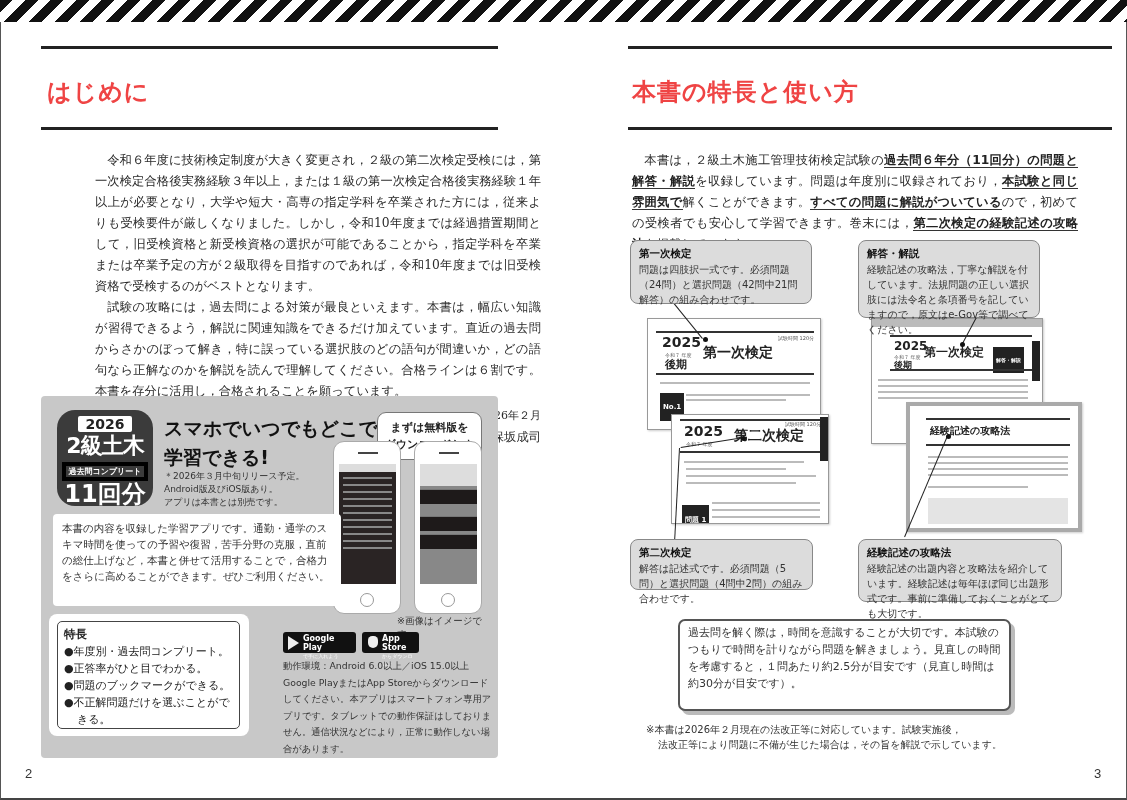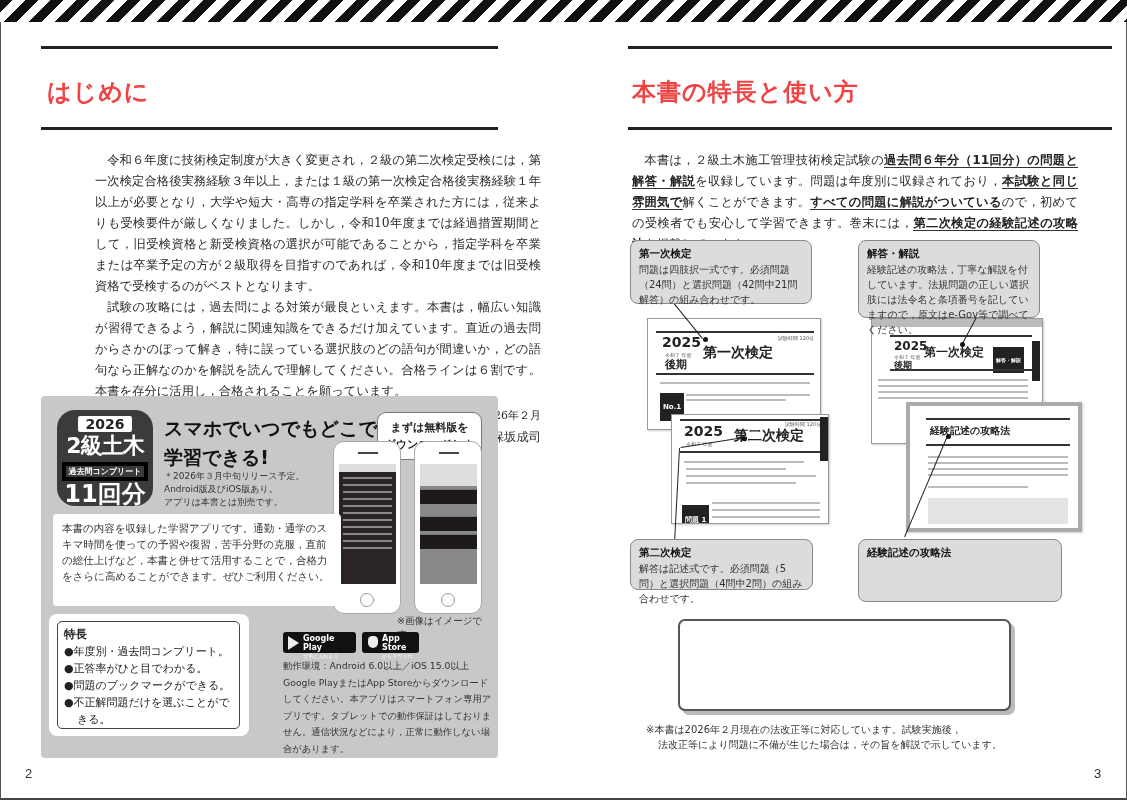--- a/index.html
+++ b/index.html
@@ -247,23 +247,25 @@
 <div class="callout" style="left:858px; top:240px; width:182px; height:78px;">
   <div class="t">解答・解説</div>
   <div>経験記述の攻略法，丁寧な解説を付しています。法規問題の正しい選択肢には法令名と条項番号を記していますので，原文はe-Gov等で調べてください。</div>
 </div>
 <div class="callout" style="left:630px; top:539px; width:183px; height:51px;">
   <div class="t">第二次検定</div>
   <div>解答は記述式です。必須問題（5問）と選択問題（4問中2問）の組み合わせです。</div>
 </div>
 <div class="callout" style="left:858px; top:539px; width:204px; height:63px;">
   <div class="t">経験記述の攻略法</div>
+  <div>経験記述の出題内容と攻略法を紹介しています。経験記述は毎年ほぼ同じ出題形式です。事前に準備しておくことがとても大切です。</div>
 </div>
 
 <div class="point-outer">
+  <div>過去問を解く際は，時間を意識することが大切です。本試験のつもりで時間を計りながら問題を解きましょう。見直しの時間を考慮すると，１問あたり約2.5分が目安です（見直し時間は約30分が目安です）。</div>
 </div>
 
 <div class="footnote">
   <div>※本書は2026年２月現在の法改正等に対応しています。試験実施後，</div>
   <div style="padding-left:12px;">法改正等により問題に不備が生じた場合は，その旨を解説で示しています。</div>
 </div>
 
 <div class="pagenum" style="left:1094px; top:766px;">3</div>
 
 </body></html>

